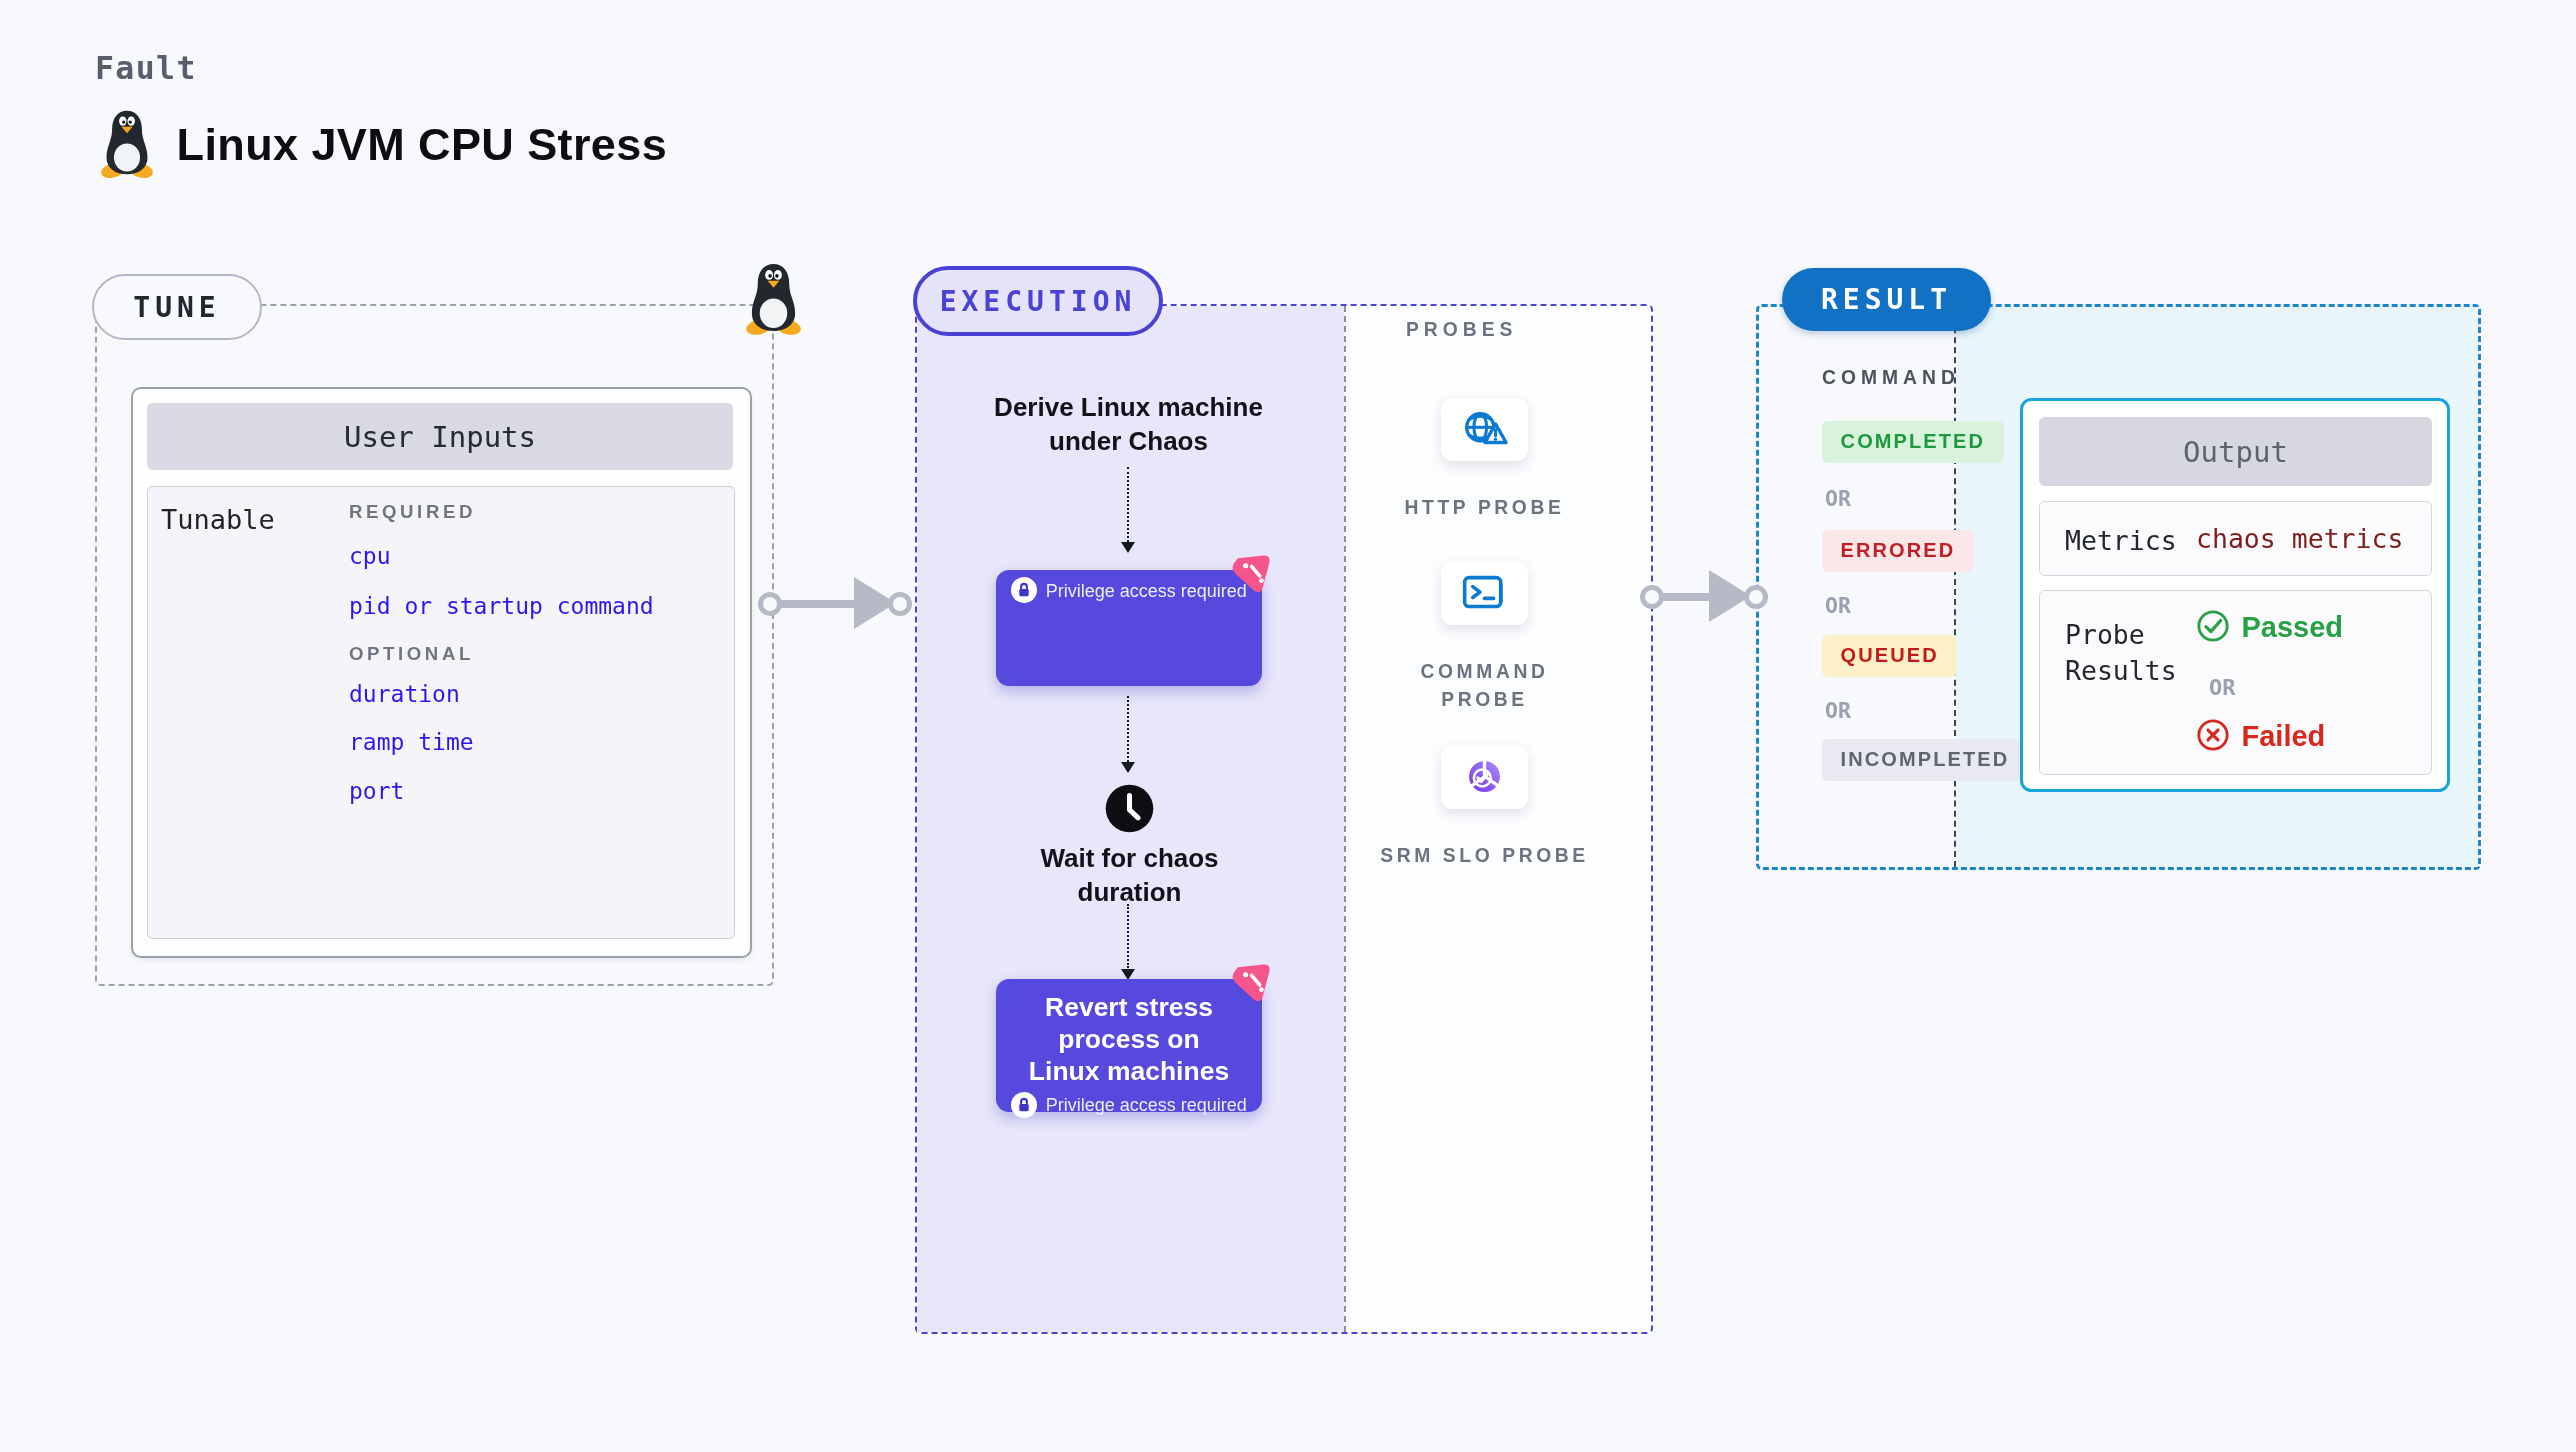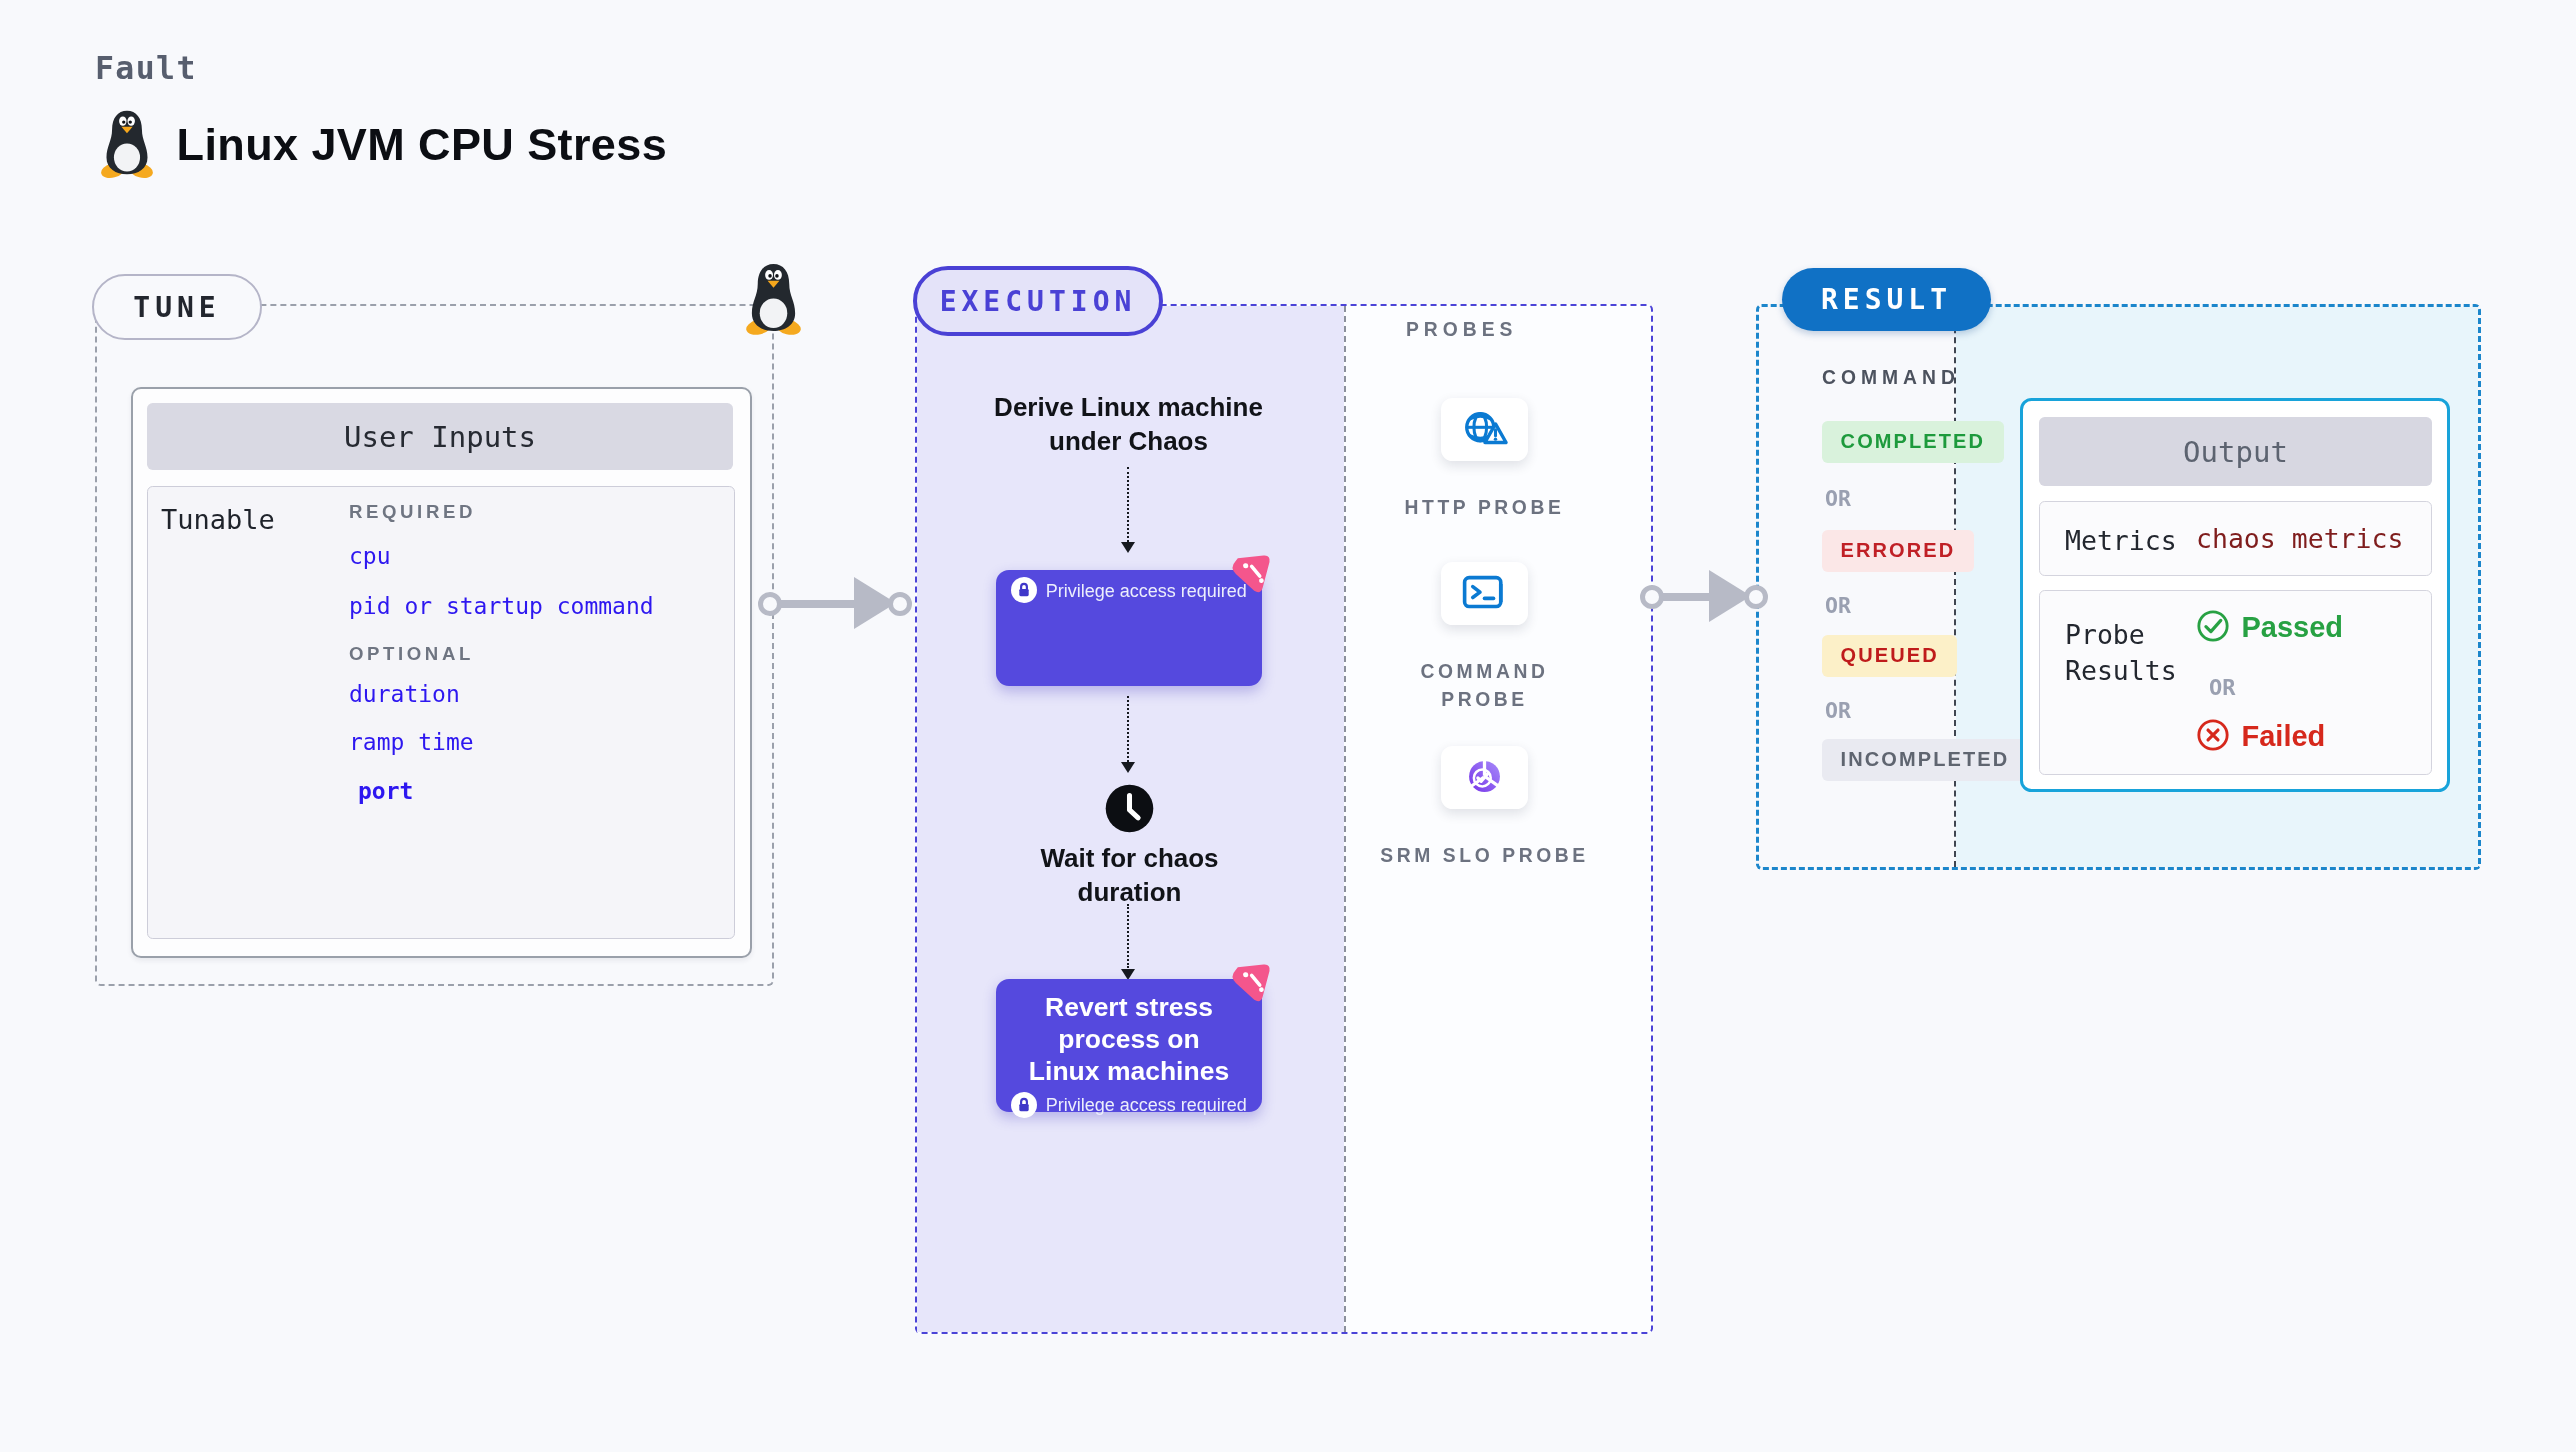--- a/index.html
+++ b/index.html
@@ -152,21 +152,21 @@
   <div class="abs ui-card"></div>
   <div class="abs ui-card-header">User Inputs</div>
   <div class="abs ui-card-body"></div>
   <div class="abs tunable-label">Tunable</div>
   <div class="abs micro-label req-label">REQUIRED</div>
   <div class="tune-link" style="left:349px;top:543px;">cpu</div>
   <div class="tune-link" style="left:349px;top:593px;">pid or startup command</div>
   <div class="abs micro-label opt-label">OPTIONAL</div>
   <div class="tune-link" style="left:349px;top:681px;">duration</div>
   <div class="tune-link" style="left:349px;top:729px;">ramp time</div>
-  <div class="tune-link" style="left:358px;top:778px;font-weight:bold;">port</div>
+  <div class="tune-link" style="left:349px;top:778px;">port</div>
 
   <div>
     <div class="abs a-line" style="left:781px;top:600px;width:80px;height:7.9px;"></div>
     <div class="abs a-head" style="left:854px;top:577px;"></div>
     <div class="abs a-ring" style="left:758px;top:592px;"></div>
     <div class="abs a-ring" style="left:888px;top:592px;"></div>
   </div>
 
   <div class="abs exec-box">
     <div class="abs exec-fill"></div>

